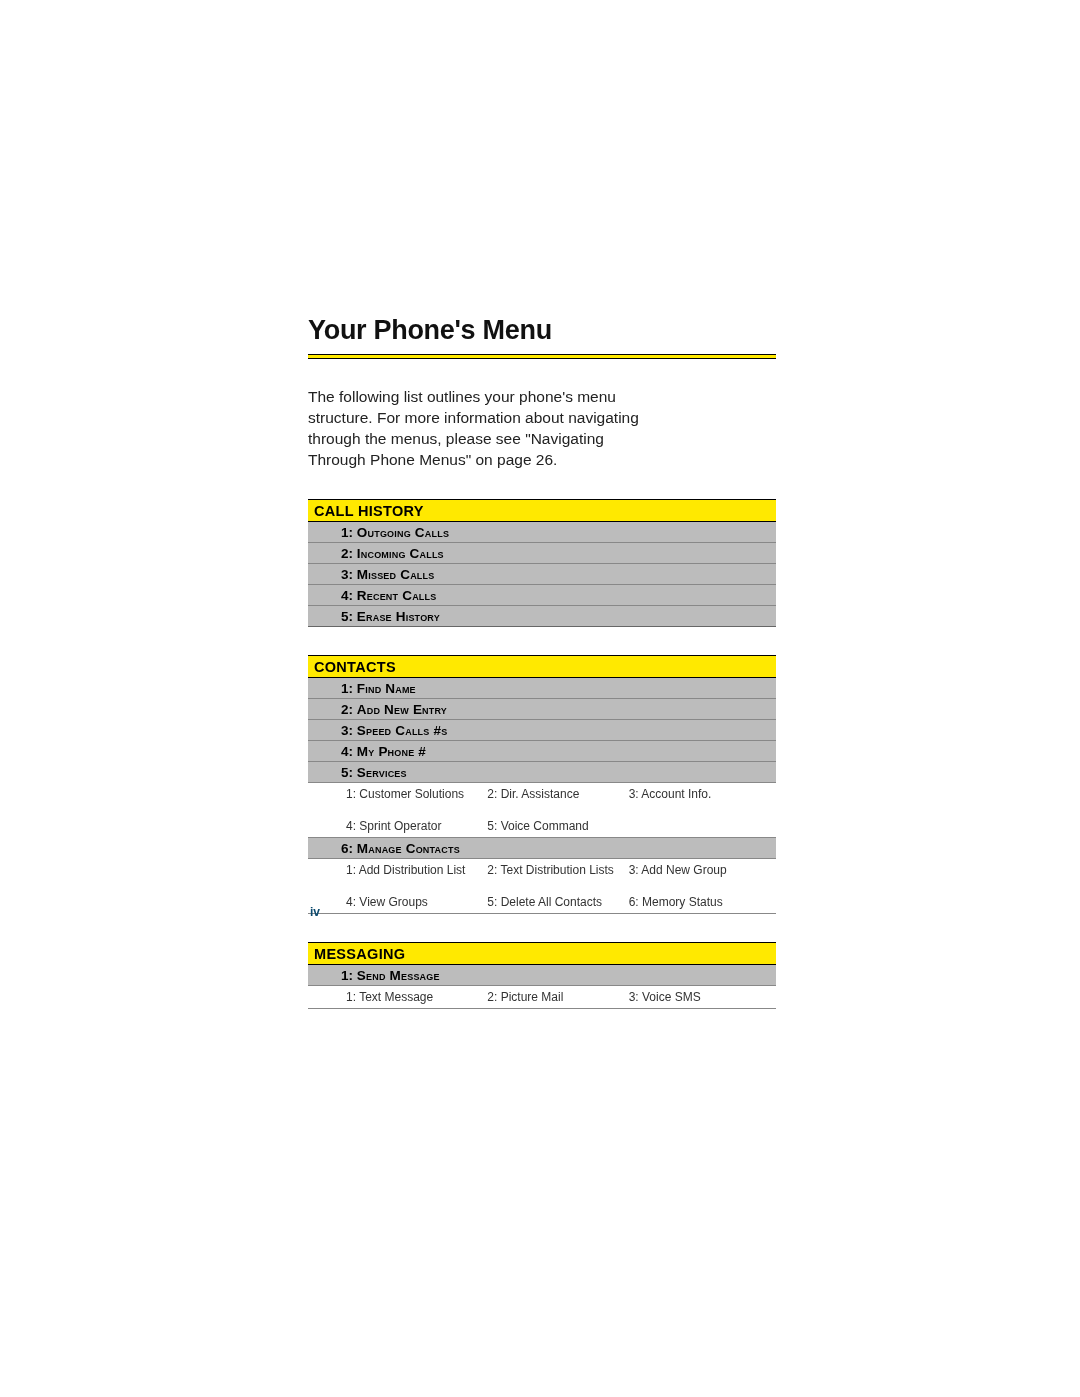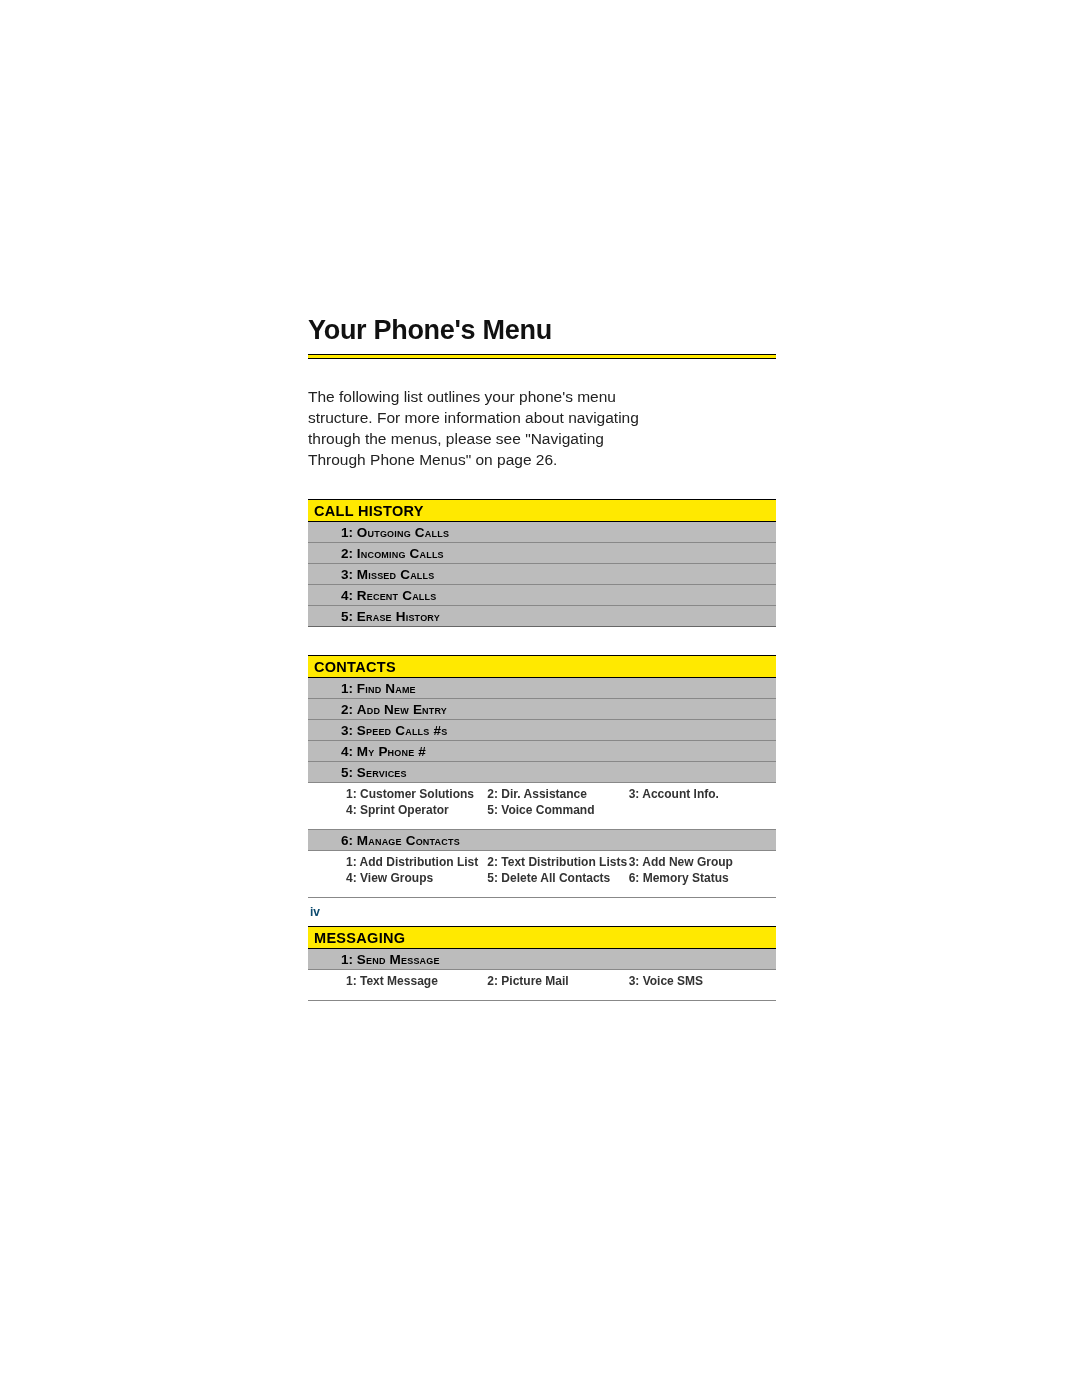--- a/index.html
+++ b/index.html
@@ -59,27 +59,26 @@
     padding: 3px 6px 2px 33px;
     font-size: 13.5px;
     color: #000;
   }
   .row:last-child { border-bottom: 1px solid #666; }
   .num { font-weight: 800; }
   .item-label { font-weight: 800; font-variant: small-caps; letter-spacing: 0.2px; }
   .subtable {
     background: #ffffff;
     border-bottom: 1px solid #888;
-    padding: 4px 6px 12px 38px;
+    padding: 4px 6px 4px 38px;
     font-size: 12px;
     color: #333;
     display: grid;
     grid-template-columns: 1fr 1fr 1fr;
-    row-gap: 2px;
-    font-weight: bold;
+    row-gap: 18px;
   }
   .page-num {
     position: absolute;
     left: 310px;
     top: 905px;
     font-size: 12px;
     font-weight: 600;
     color: #0c4a6e;
   }
 </style>

